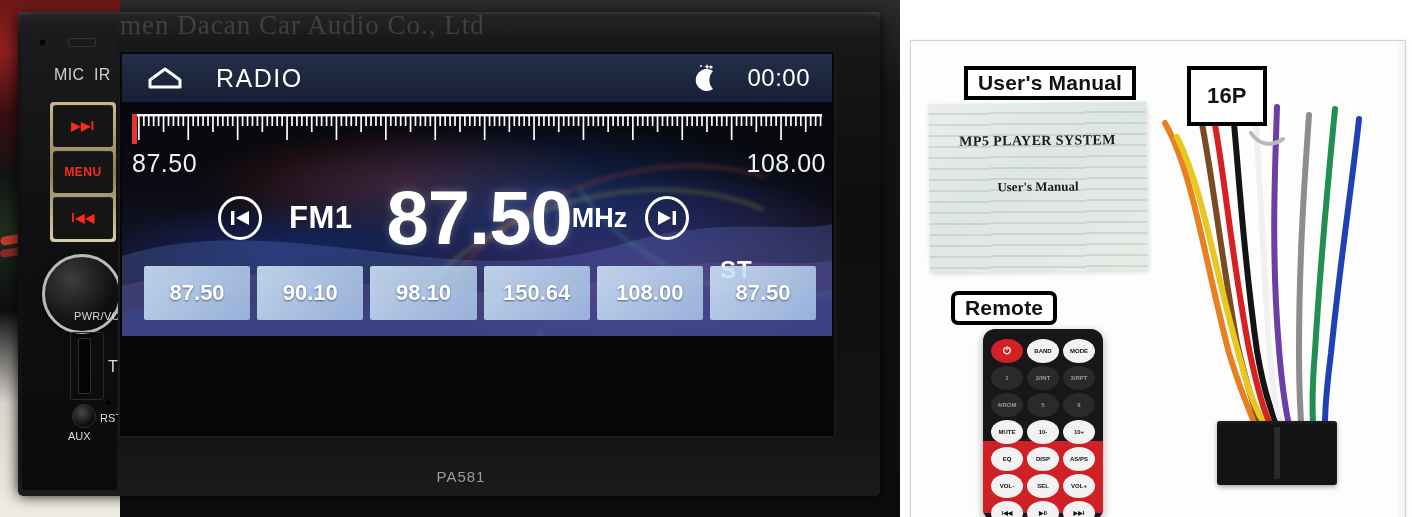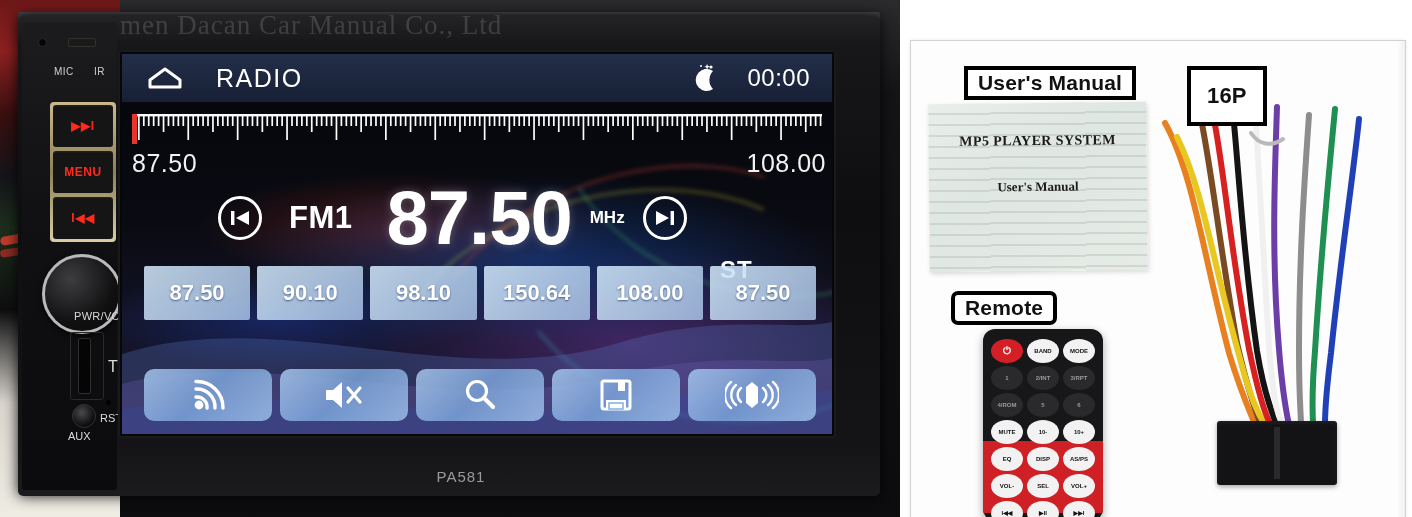--- a/index.html
+++ b/index.html
@@ -26,21 +26,21 @@
     border-radius:5px;box-shadow:0 0 14px rgba(0,0,0,.9);}
   .chassis-top-trim{position:absolute;left:18px;top:12px;width:862px;height:16px;
     background:linear-gradient(180deg,#4a4a4e,#2a2a2d 60%,#161618);border-radius:3px 3px 0 0;}
   .watermark{position:absolute;left:120px;top:10px;width:520px;height:34px;
     color:rgba(160,160,155,.26);font-family:"Liberation Serif",serif;font-size:27px;
     letter-spacing:1px;white-space:nowrap;overflow:hidden;}
 
   
   .ctrl-col{position:absolute;left:22px;top:22px;width:95px;height:468px;
     background:linear-gradient(180deg,#1c1c1f,#111113 40%,#0b0b0d);border-radius:3px;}
-  .mic-ir{position:absolute;left:24px;top:44px;width:92px;height:16px;color:#cfcfcf;font-size:10px;letter-spacing:.4px;text-decoration:underline;}
+  .mic-ir{position:absolute;left:24px;top:44px;width:92px;height:16px;color:#cfcfcf;font-size:16px;letter-spacing:.4px;text-decoration:underline;}
   .mic-ir span{position:absolute;}
   .lbl-mic{left:8px;top:0;}
   .lbl-ir{left:48px;top:0;}
   .mic-hole{position:absolute;left:16px;top:16px;width:7px;height:7px;border-radius:50%;background:#050505;border:1px solid #2a2a2a;}
   .ir-win{position:absolute;left:46px;top:16px;width:26px;height:7px;border-radius:2px;background:#1a1a1a;border:1px solid #33332e;}
 
   .btn-stack{position:absolute;left:28px;top:80px;width:66px;height:140px;
     background:linear-gradient(180deg,#cbb98a,#8e8157 50%,#d8cda4);border-radius:4px;padding:3px;
     box-sizing:border-box;}
   .hw-btn{position:relative;width:100%;height:42px;margin-bottom:4px;background:#151515;border-radius:3px;
@@ -57,21 +57,21 @@
   .lbl-tf{position:absolute;left:86px;top:336px;color:#dcdcdc;font-size:16px;}
   .aux-jack{position:absolute;left:50px;top:382px;width:22px;height:22px;border-radius:50%;
     background:radial-gradient(circle at 40% 35%,#4a4a4d,#0a0a0b 70%);border:1px solid #333;}
   .lbl-aux{position:absolute;left:46px;top:408px;color:#dcdcdc;font-size:11px;}
   .rst-hole{position:absolute;left:84px;top:378px;width:5px;height:5px;border-radius:50%;background:#000;}
   .lbl-rst{position:absolute;left:78px;top:390px;color:#dcdcdc;font-size:11px;}
 
   
   .screen-bezel{position:absolute;left:118px;top:50px;width:718px;height:388px;background:#070708;border-radius:3px;
     box-shadow:inset 0 0 0 2px #1a1a1c;}
-  .screen{position:absolute;left:122px;top:54px;width:710px;height:380px;overflow:hidden;background:#404040;}
+  .screen{position:absolute;left:122px;top:54px;width:710px;height:282px;overflow:hidden;background:#404040;}
   .screen-bg{position:absolute;inset:0;
     background:
       radial-gradient(ellipse 420px 120px at 58% 54%, rgba(20,70,160,.55), transparent 70%),
       radial-gradient(ellipse 300px 80px at 40% 46%, rgba(150,40,30,.45), transparent 70%),
       radial-gradient(ellipse 380px 140px at 72% 76%, rgba(120,60,170,.45), transparent 70%),
       radial-gradient(ellipse 260px 70px at 22% 70%, rgba(30,60,170,.45), transparent 72%),
       linear-gradient(180deg,#05060a 0%,#0a0b12 45%,#121325 70%,#1a1530 100%);}
   .swoosh{position:absolute;border-radius:50%;filter:blur(2px);opacity:.85;}
   .sw1{left:300px;top:120px;width:420px;height:260px;border:3px solid rgba(190,60,50,.55);transform:rotate(-18deg);border-color:rgba(190,60,50,.5) transparent transparent transparent;}
   .sw2{left:260px;top:140px;width:460px;height:300px;border:3px solid rgba(200,190,60,.45);transform:rotate(-14deg);border-color:rgba(200,190,60,.4) transparent transparent transparent;}
@@ -97,21 +97,21 @@
   .scale-left{position:absolute;left:10px;top:95px;color:#f2f2f2;font-size:25px;letter-spacing:.5px;}
   .scale-right{position:absolute;right:6px;top:95px;color:#f2f2f2;font-size:25px;letter-spacing:.5px;}
 
   
   .freq-row{position:absolute;left:0;top:118px;width:710px;height:92px;display:flex;align-items:center;}
   .navbtn{width:38px;height:38px;border:3px solid #fff;border-radius:50%;display:flex;align-items:center;justify-content:center;color:#fff;}
   .prev-btn{margin-left:96px;}
   .band-label{margin-left:27px;color:#fff;font-size:31px;font-weight:bold;letter-spacing:.5px;}
   .freq-big{margin-left:34px;color:#fff;font-size:76px;font-weight:bold;line-height:1;letter-spacing:-1px;
     text-shadow:0 0 10px rgba(255,255,255,.25);}
-  .unit{margin-left:18px;color:#fff;font-size:17px;font-weight:bold;}
+  .unit{color:#fff;font-size:27px;font-weight:bold;}
   .next-btn{margin-left:18px;}
   .st-label{position:absolute;left:598px;top:202px;color:#fff;font-size:24px;font-weight:bold;letter-spacing:1px;}
 
   
   .presets{position:absolute;left:22px;top:212px;width:672px;height:54px;display:flex;gap:7px;}
   .preset{flex:1;display:flex;align-items:center;justify-content:center;border-radius:2px;
     background:linear-gradient(135deg,rgba(208,230,248,.88),rgba(172,200,236,.82));
     color:#fff;font-size:22px;font-weight:bold;text-shadow:0 1px 2px rgba(40,60,110,.75);}
 
   
@@ -172,21 +172,21 @@
   <div class="photo-left">
     <div class="bg-clutter"></div>
     <div class="bg-strip"></div>
     <div class="bg-cable-red"></div>
     <div class="bg-cable-red2"></div>
 
     <div class="chassis-top-trim"></div>
     <div class="chassis">
       <div class="model-label">PA581</div>
     </div>
-    <div class="watermark">men Dacan Car Manual Co., Ltd</div>
+    <div class="watermark">men Dacan Car Audio Co., Ltd</div>
 
     <div class="ctrl-col">
       <div class="mic-ir">
         <span class="lbl-mic">MIC</span>
         <span class="lbl-ir">IR</span>
       </div>
       <div class="mic-hole"></div>
       <div class="ir-win"></div>
 
       <div class="btn-stack">

